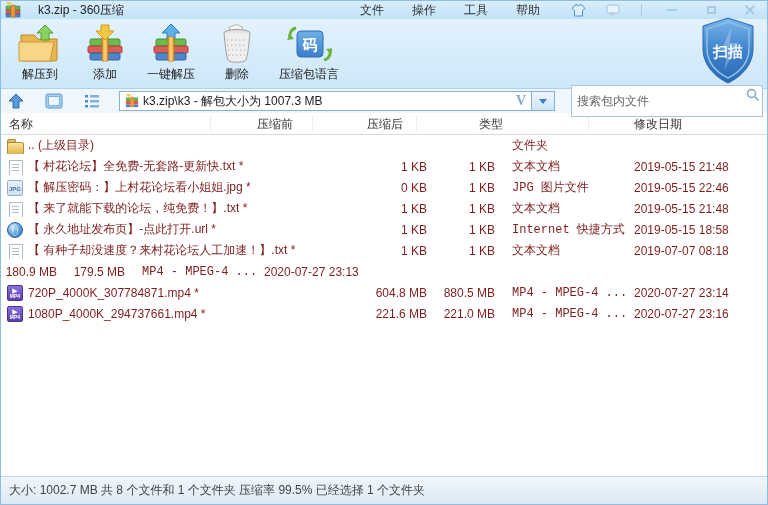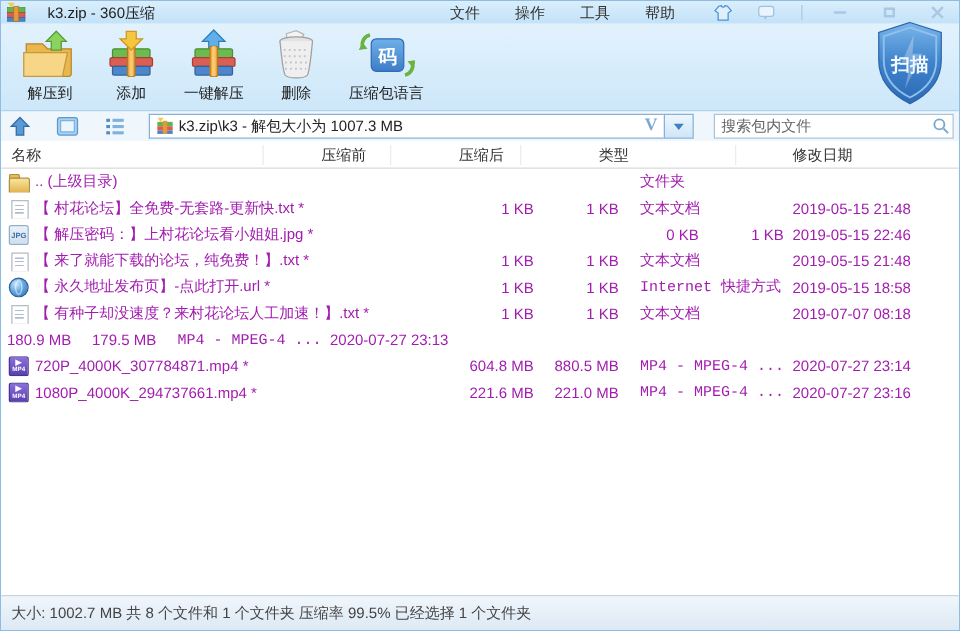--- a/index.html
+++ b/index.html
@@ -32,31 +32,31 @@
 
   
   .addressbar { height:24px; flex:0 0 24px; background:#eff7fd; display:flex; align-items:center; padding:0 4px; gap:16px; }
   .abtn { width:22px; height:20px; display:flex; align-items:center; justify-content:center; border-radius:3px; }
   .combo { flex:1; display:flex; height:20px; }
   .combo-main { flex:1; background:#fff; border:1px solid #86b1d8; border-right:none; display:flex; align-items:center; gap:4px; padding:0 5px; }
   .combo-main .path-text { white-space:nowrap; overflow:hidden; }
   .vip-v { margin-left:auto; color:#7da7d4; font-family:"Liberation Serif","DejaVu Serif",serif; font-size:14px; font-weight:bold; }
   .combo-drop { width:24px; border:1px solid #86b1d8; background:linear-gradient(180deg,#eef6fd,#cfe6f8); display:flex; align-items:center; justify-content:center; }
   .drop-tri { width:0; height:0; border-left:4px solid transparent; border-right:4px solid transparent; border-top:5px solid #3f7ec4; }
-  .searchbox { position:relative; width:192px; height:20px; }
+  .searchbox { position:relative; width:192px; height:32px; }
   .searchbox input { width:100%; height:100%; border:1px solid #a9c4da; padding:0 20px 0 5px; font-family:inherit; font-size:12px; color:#444; background:#fff; outline:none; }
   .searchbox input::placeholder { color:#666; opacity:1; }
   .search-ico { position:absolute; right:3px; top:3px; }
 
   
   .list { flex:1; background:#fff; display:flex; flex-direction:column; overflow:hidden; }
   .lheader { height:22px; flex:0 0 22px; display:flex; align-items:center; border-bottom:1px solid #d9d9d9; background:#fff; color:#333;gap:40px; }
   .lheader .hcell { border-right:1px solid #ececec; height:16px; line-height:16px; }
   .lheader .hcell:last-child { border-right:none; }
-  .row { height:21px; flex:0 0 21px; display:flex; align-items:center; color:#a21caf; }
+  .row { height:21px; flex:0 0 21px; display:flex; align-items:center; color:#7f1d1d; }
   .cell { white-space:nowrap; overflow:hidden; }
   .c-name { flex:1; display:flex; align-items:center; padding-left:6px; }
   .c-before { width:62px; text-align:right; padding-right:6px; }
   .c-after  { width:64px; text-align:right; padding-right:2px; }
   .c-type   { width:132px; padding-left:15px;font-family:Liberation Mono, monospace; }
   .c-date   { width:138px; padding-left:5px; }
   .h-name { flex:1; padding-left:8px; }
   .h-before { width:62px; padding-left:6px; }
   .h-after { width:64px; padding-left:14px; }
   .h-type { width:132px; padding-left:22px; }
@@ -276,20 +276,21 @@
           <span class="cell c-date">2019-05-15 21:48</span>
         </div>
 
         <div class="row">
           <span class="cell c-name">
             <span class="fi fi-jpg"></span>
             <span>【 解压密码：】上村花论坛看小姐姐.jpg *</span>
           </span>
           <span class="cell c-before">0 KB</span>
           <span class="cell c-after">1 KB</span>
+          <span class="cell c-type">JPG 图片文件</span>
           <span class="cell c-date">2019-05-15 22:46</span>
         </div>
 
         <div class="row">
           <span class="cell c-name">
             <span class="fi fi-txt"></span>
             <span>【 来了就能下载的论坛，纯免费！】.txt *</span>
           </span>
           <span class="cell c-before">1 KB</span>
           <span class="cell c-after">1 KB</span>

